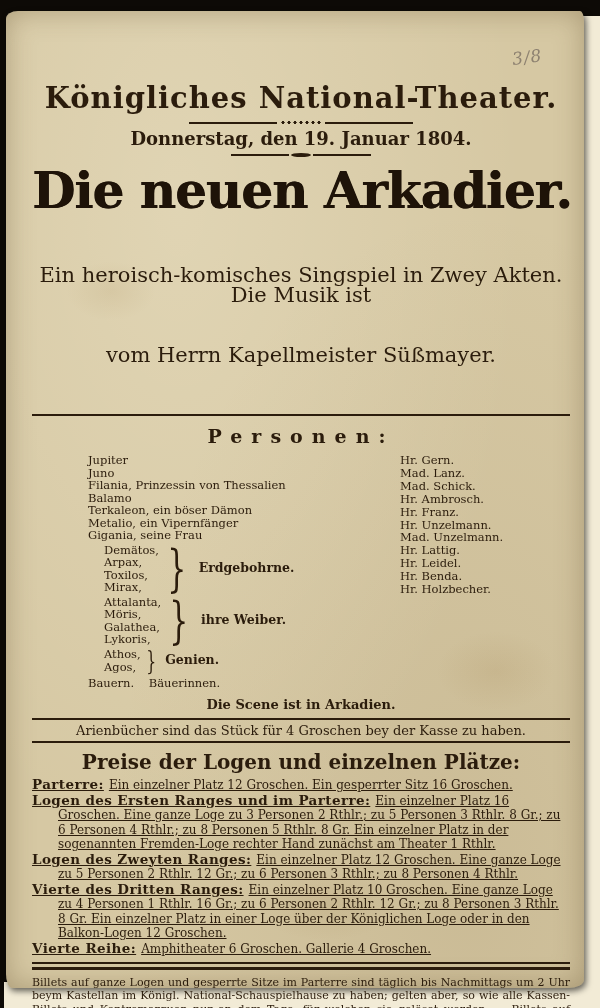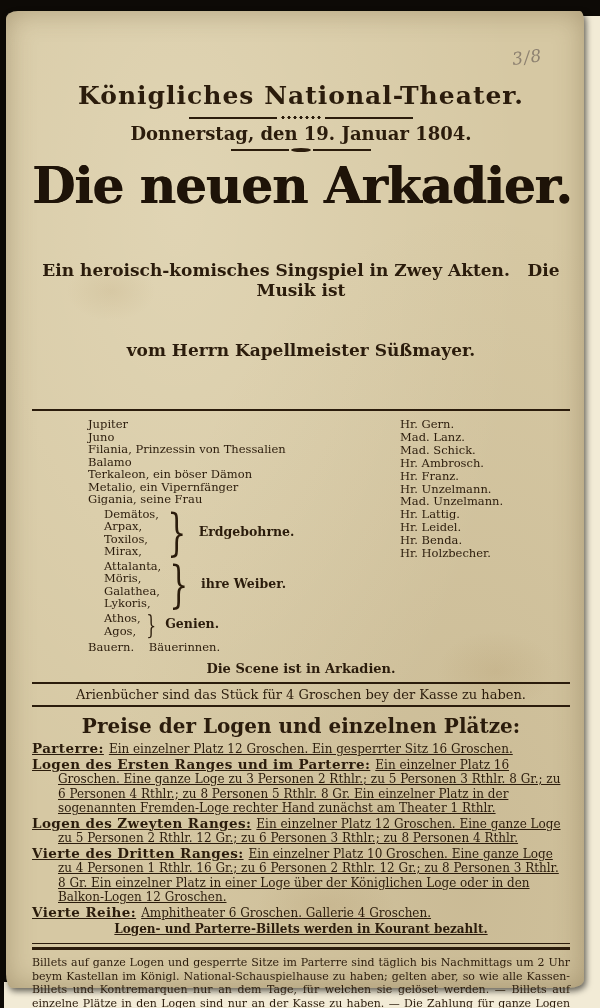--- a/index.html
+++ b/index.html
@@ -27,36 +27,36 @@
 
   .content { position:relative; padding:70px 14px 0 26px; }
 
   .annotation {
     position:absolute; top:36px; right:42px;
     font-size:17px; font-style:italic; color:#8d8170;
     transform:rotate(-8deg); letter-spacing:1px;
   }
 
   .center { text-align:center; }
-  .theater { font-size:25px; font-weight:bold; letter-spacing:1px; }
+  .theater { font-size:29px; font-weight:bold; letter-spacing:1px; }
   .orn { display:flex; align-items:center; justify-content:center; }
   .orn .line { height:2px; background:#2b1c0c; flex:0 0 auto; }
   .orn1 { margin:5px auto 3px; width:230px; }
   .orn1 .line { width:88px; }
   .orn1 .beads { width:42px; height:5px; margin:0 3px;
     background-image:radial-gradient(circle, #2b1c0c 1.4px, transparent 1.8px);
     background-size:6px 5px; background-position:center; }
   .date { font-size:18px; font-weight:bold; }
   .orn2 { margin:4px auto 0; width:140px; }
   .orn2 .line { width:58px; }
   .orn2 .lens { width:20px; height:4px; margin:0 2px; border-radius:50%; background:#2b1c0c; }
 
   .main-title { font-size:50px; font-weight:bold; letter-spacing:-1px; white-space:nowrap;
     margin-top:4px; color:#1e1308; text-shadow:0.6px 0 0 #1e1308; }
-  .subtitle { font-size:17px; font-weight:bold; line-height:20px; margin-top:5px; white-space:pre-wrap; }
+  .subtitle { font-size:21px; font-weight:normal; line-height:20px; margin-top:5px; white-space:pre-wrap; }
 
   .rule { background:#2b1c0c; }
   .rule-thin { height:2px; margin-top:9px; }
   .personen { font-size:19px; font-weight:bold; letter-spacing:9px; margin-top:9px; }
 
   .cast { position:relative; margin-top:7px; font-size:11.5px; line-height:12.5px; }
   .char-col { margin-left:56px; }
   .char-line { white-space:nowrap; }
   .cast-group { display:flex; align-items:center; margin:2px 16px; }
   .brace { font-family:"DejaVu Serif", serif; font-weight:normal; color:#2b1c0c;
@@ -116,20 +116,21 @@
 
     <div class="main-title center">Die neuen Arkadier.</div>
 
     <div class="subtitle center">
       <div>Ein heroisch-komisches Singspiel in Zwey Akten.   Die Musik ist</div>
       <div>vom Herrn Kapellmeister Süßmayer.</div>
     </div>
 
     <div class="rule rule-thin"></div>
 
+    <div class="personen center">Personen:</div>
 
     <div class="cast">
       <div class="char-col">
         <div class="char-line">Jupiter</div>
         <div class="char-line">Juno</div>
         <div class="char-line">Filania, Prinzessin von Thessalien</div>
         <div class="char-line">Balamo</div>
         <div class="char-line">Terkaleon, ein böser Dämon</div>
         <div class="char-line">Metalio, ein Vipernfänger</div>
         <div class="char-line">Gigania, seine Frau</div>
@@ -202,21 +203,20 @@
       </div>
       <div class="price-item">
         <span class="rank">Logen des Zweyten Ranges:</span><span>Ein einzelner Platz 12 Groschen.  Eine ganze Loge zu 5 Personen 2 Rthlr. 12 Gr.; zu 6 Personen 3 Rthlr.; zu 8 Personen 4 Rthlr.</span>
       </div>
       <div class="price-item">
         <span class="rank">Vierte des Dritten Ranges:</span><span>Ein einzelner Platz 10 Groschen.  Eine ganze Loge zu 4 Personen 1 Rthlr. 16 Gr.; zu 6 Personen 2 Rthlr. 12 Gr.; zu 8 Personen 3 Rthlr. 8 Gr.  Ein einzelner Platz in einer Loge über der Königlichen Loge oder in den Balkon-Logen 12 Groschen.</span>
       </div>
       <div class="price-item">
         <span class="rank">Vierte Reihe:</span><span>Amphitheater 6 Groschen.  Gallerie 4 Groschen.</span>
       </div>
-      <div class="kourant center">Logen- und Parterre-Billets werden in Kourant bezahlt.</div>
     </div>
 
     <div class="rule-double">
       <div class="a"></div>
         <div class="b"></div>
     </div>
 
     <div class="notice">Billets auf ganze Logen und gesperrte Sitze im Parterre sind täglich bis Nachmittags um 2 Uhr beym Kastellan im Königl. National-Schauspielhause zu haben; gelten aber, so wie alle Kassen-Billets und Kontremarquen nur an dem Tage, für welchen sie gelöset werden. — Billets auf einzelne Plätze in den Logen sind nur an der Kasse zu haben. — Die Zahlung für ganze Logen und gesperrte Sitze geschieht in Kourant.  Eben so an der Kasse für einzelne Logen- und Parterre-Billets. — Sogenannte halbe oder Kinder-Billets werden nicht mehr ausgegeben; Die Zurückgabe des Geldes findet nicht mehr statt; dagegen wird es Jedermann zuvor angezeigt, daß keine Plätze mehr zu haben sind.</div>
 
   </div>

